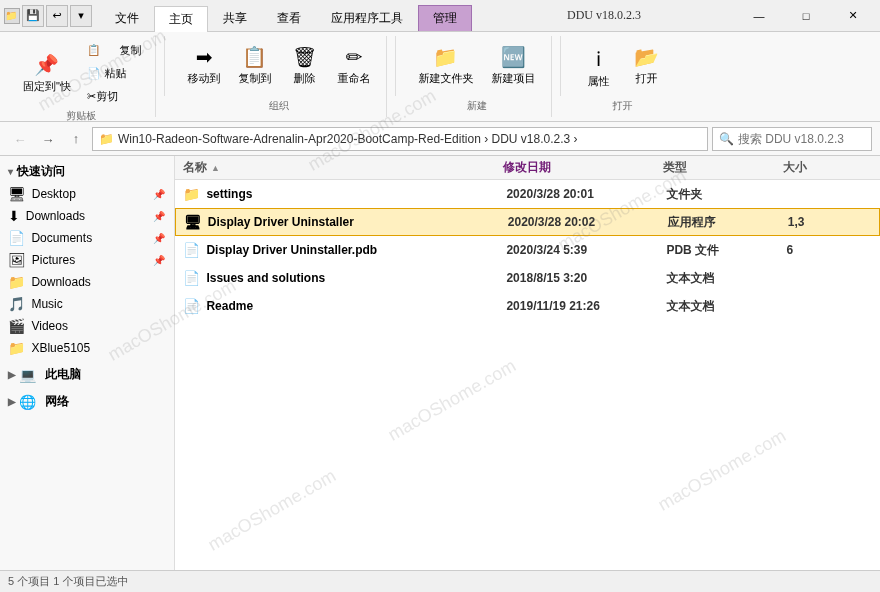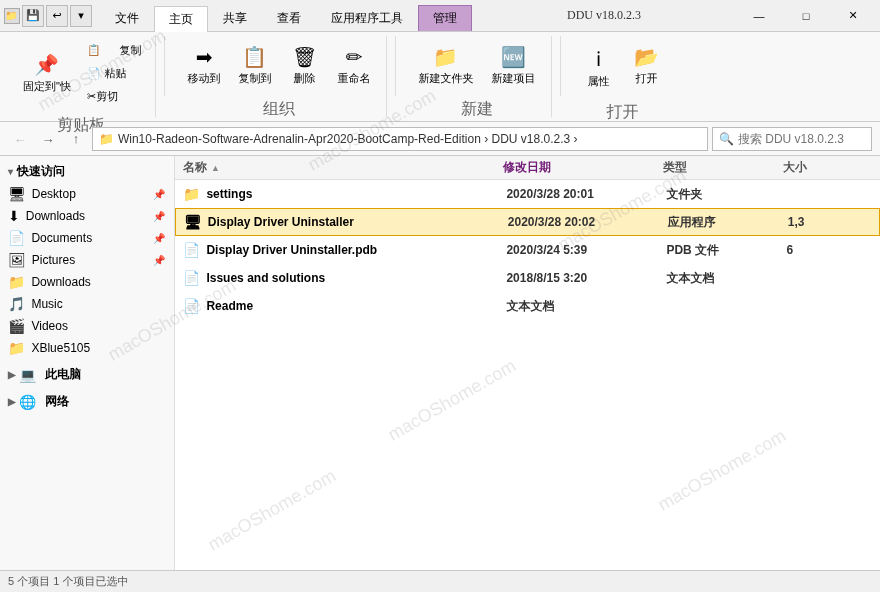--- a/index.html
+++ b/index.html
@@ -100,23 +100,23 @@
       display: flex;
       flex-direction: column;
       align-items: center;
       justify-content: space-between;
       border-right: 1px solid #ddd;
       padding: 4px 8px;
       min-width: 60px;
     }
     .ribbon-group:last-child { border-right: none; }
     .ribbon-group-label {
-      font-size: 16px;
+      font-size: 10px;
       color: #666;
-      margin-top: 8px;
+      margin-top: 2px;
     }
     .ribbon-btn {
       display: flex;
       flex-direction: column;
       align-items: center;
       padding: 4px 6px;
       cursor: pointer;
       border: 1px solid transparent;
       border-radius: 2px;
       font-size: 11px;
@@ -520,20 +520,21 @@
       <span class="file-icon">📄</span>
       <span class="file-name">Issues and solutions</span>
       <span class="file-date">2018/8/15 3:20</span>
       <span class="file-type">文本文档</span>
       <span class="file-size"></span>
     </div>
 
     <div class="file-row">
       <span class="file-icon">📄</span>
       <span class="file-name">Readme</span>
+      <span class="file-date">2019/11/19 21:26</span>
       <span class="file-type">文本文档</span>
       <span class="file-size"></span>
     </div>
   </div>
 </div>
 
 <div class="status-bar">
   <span>5 个项目  1 个项目已选中</span>
 </div>
 

